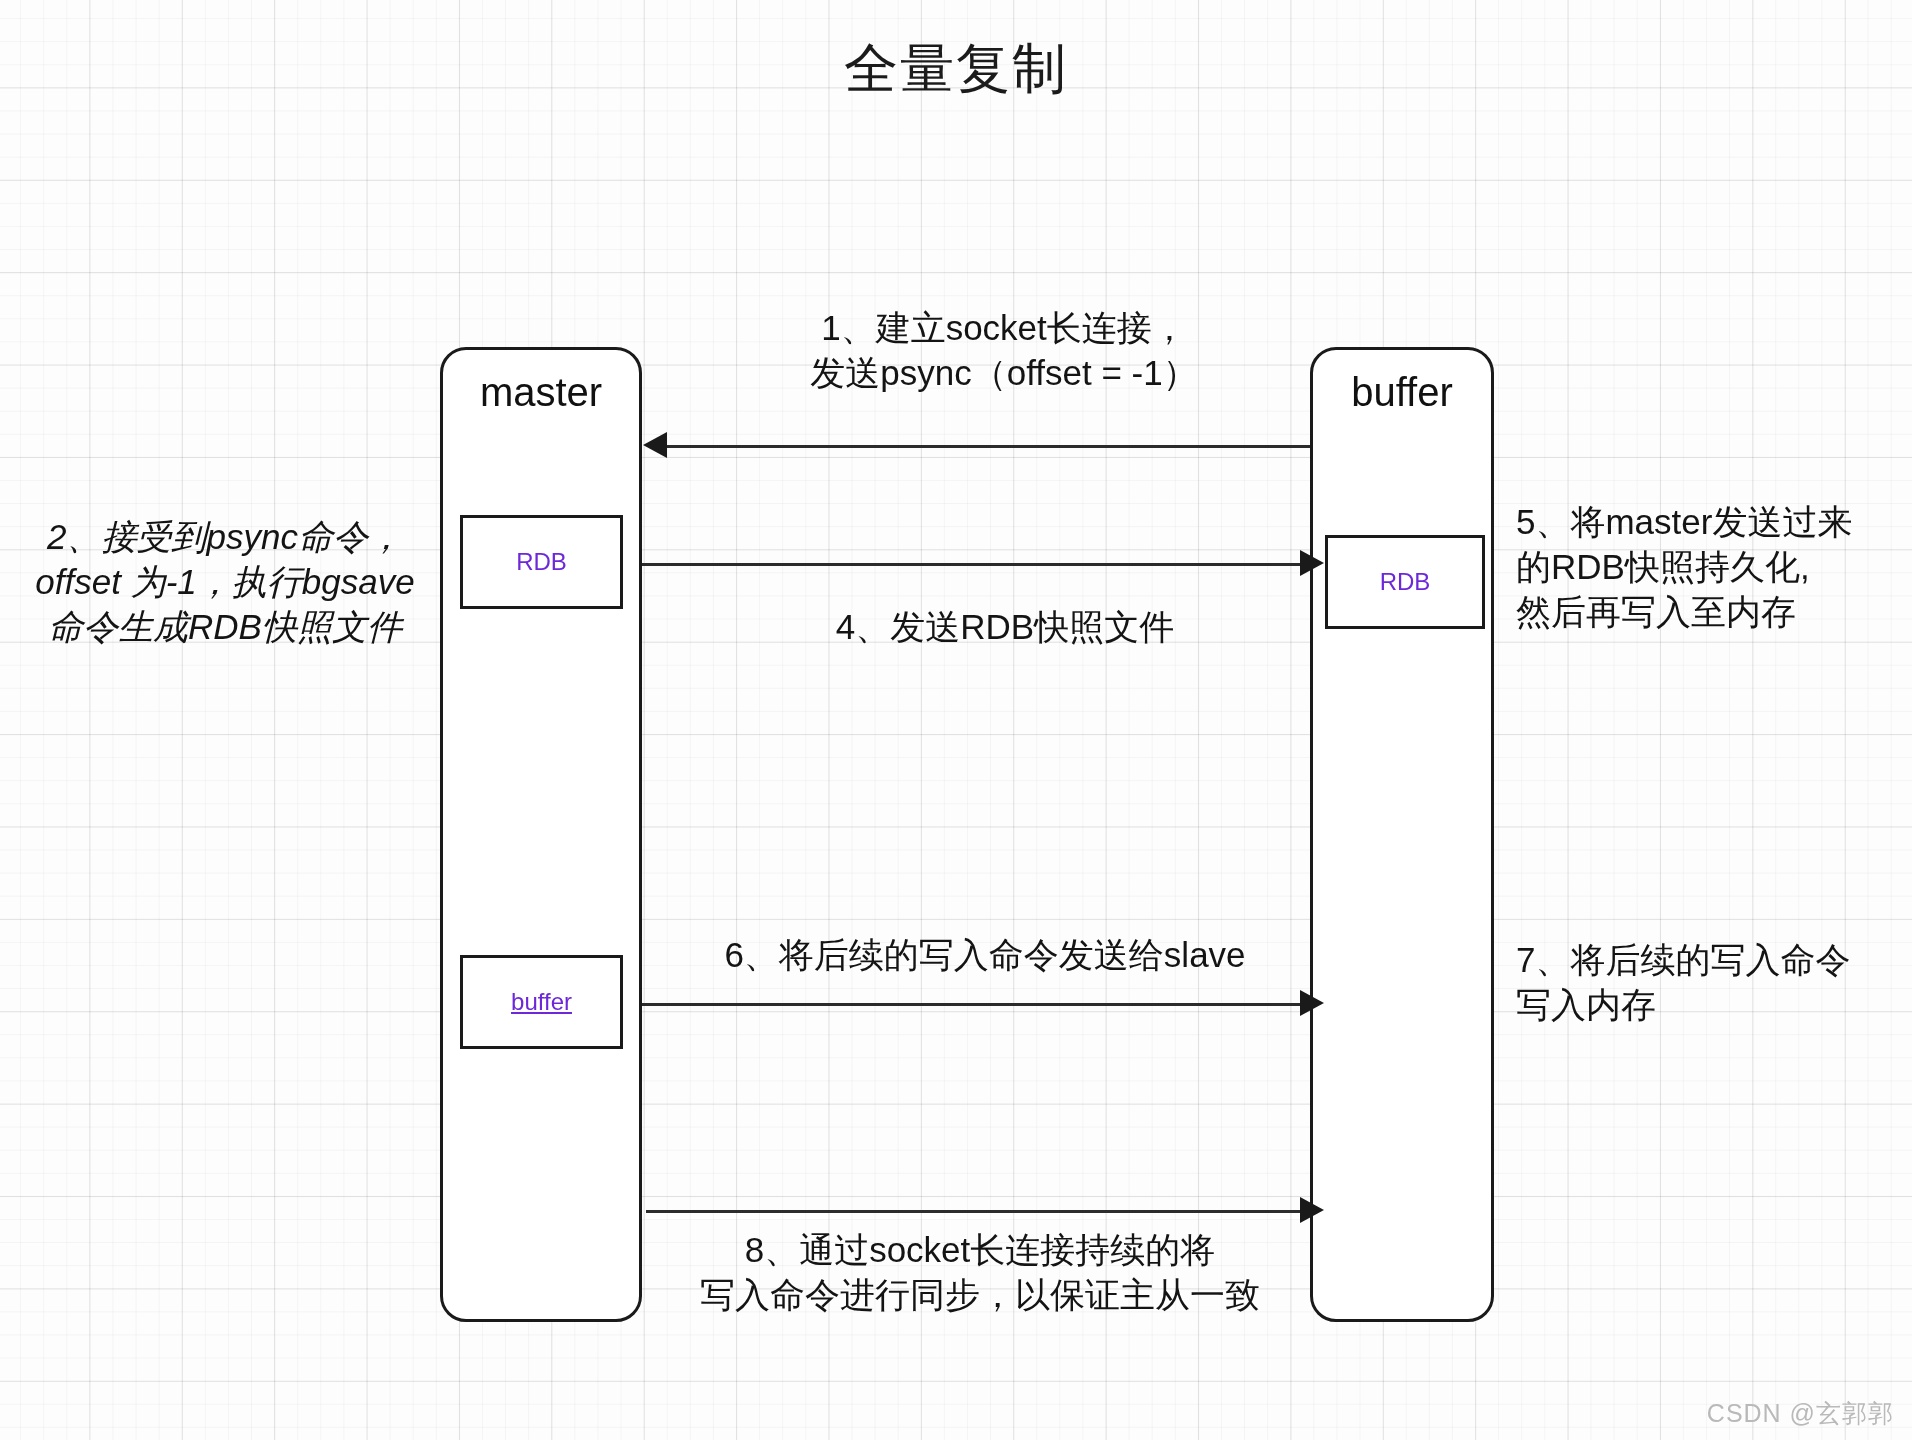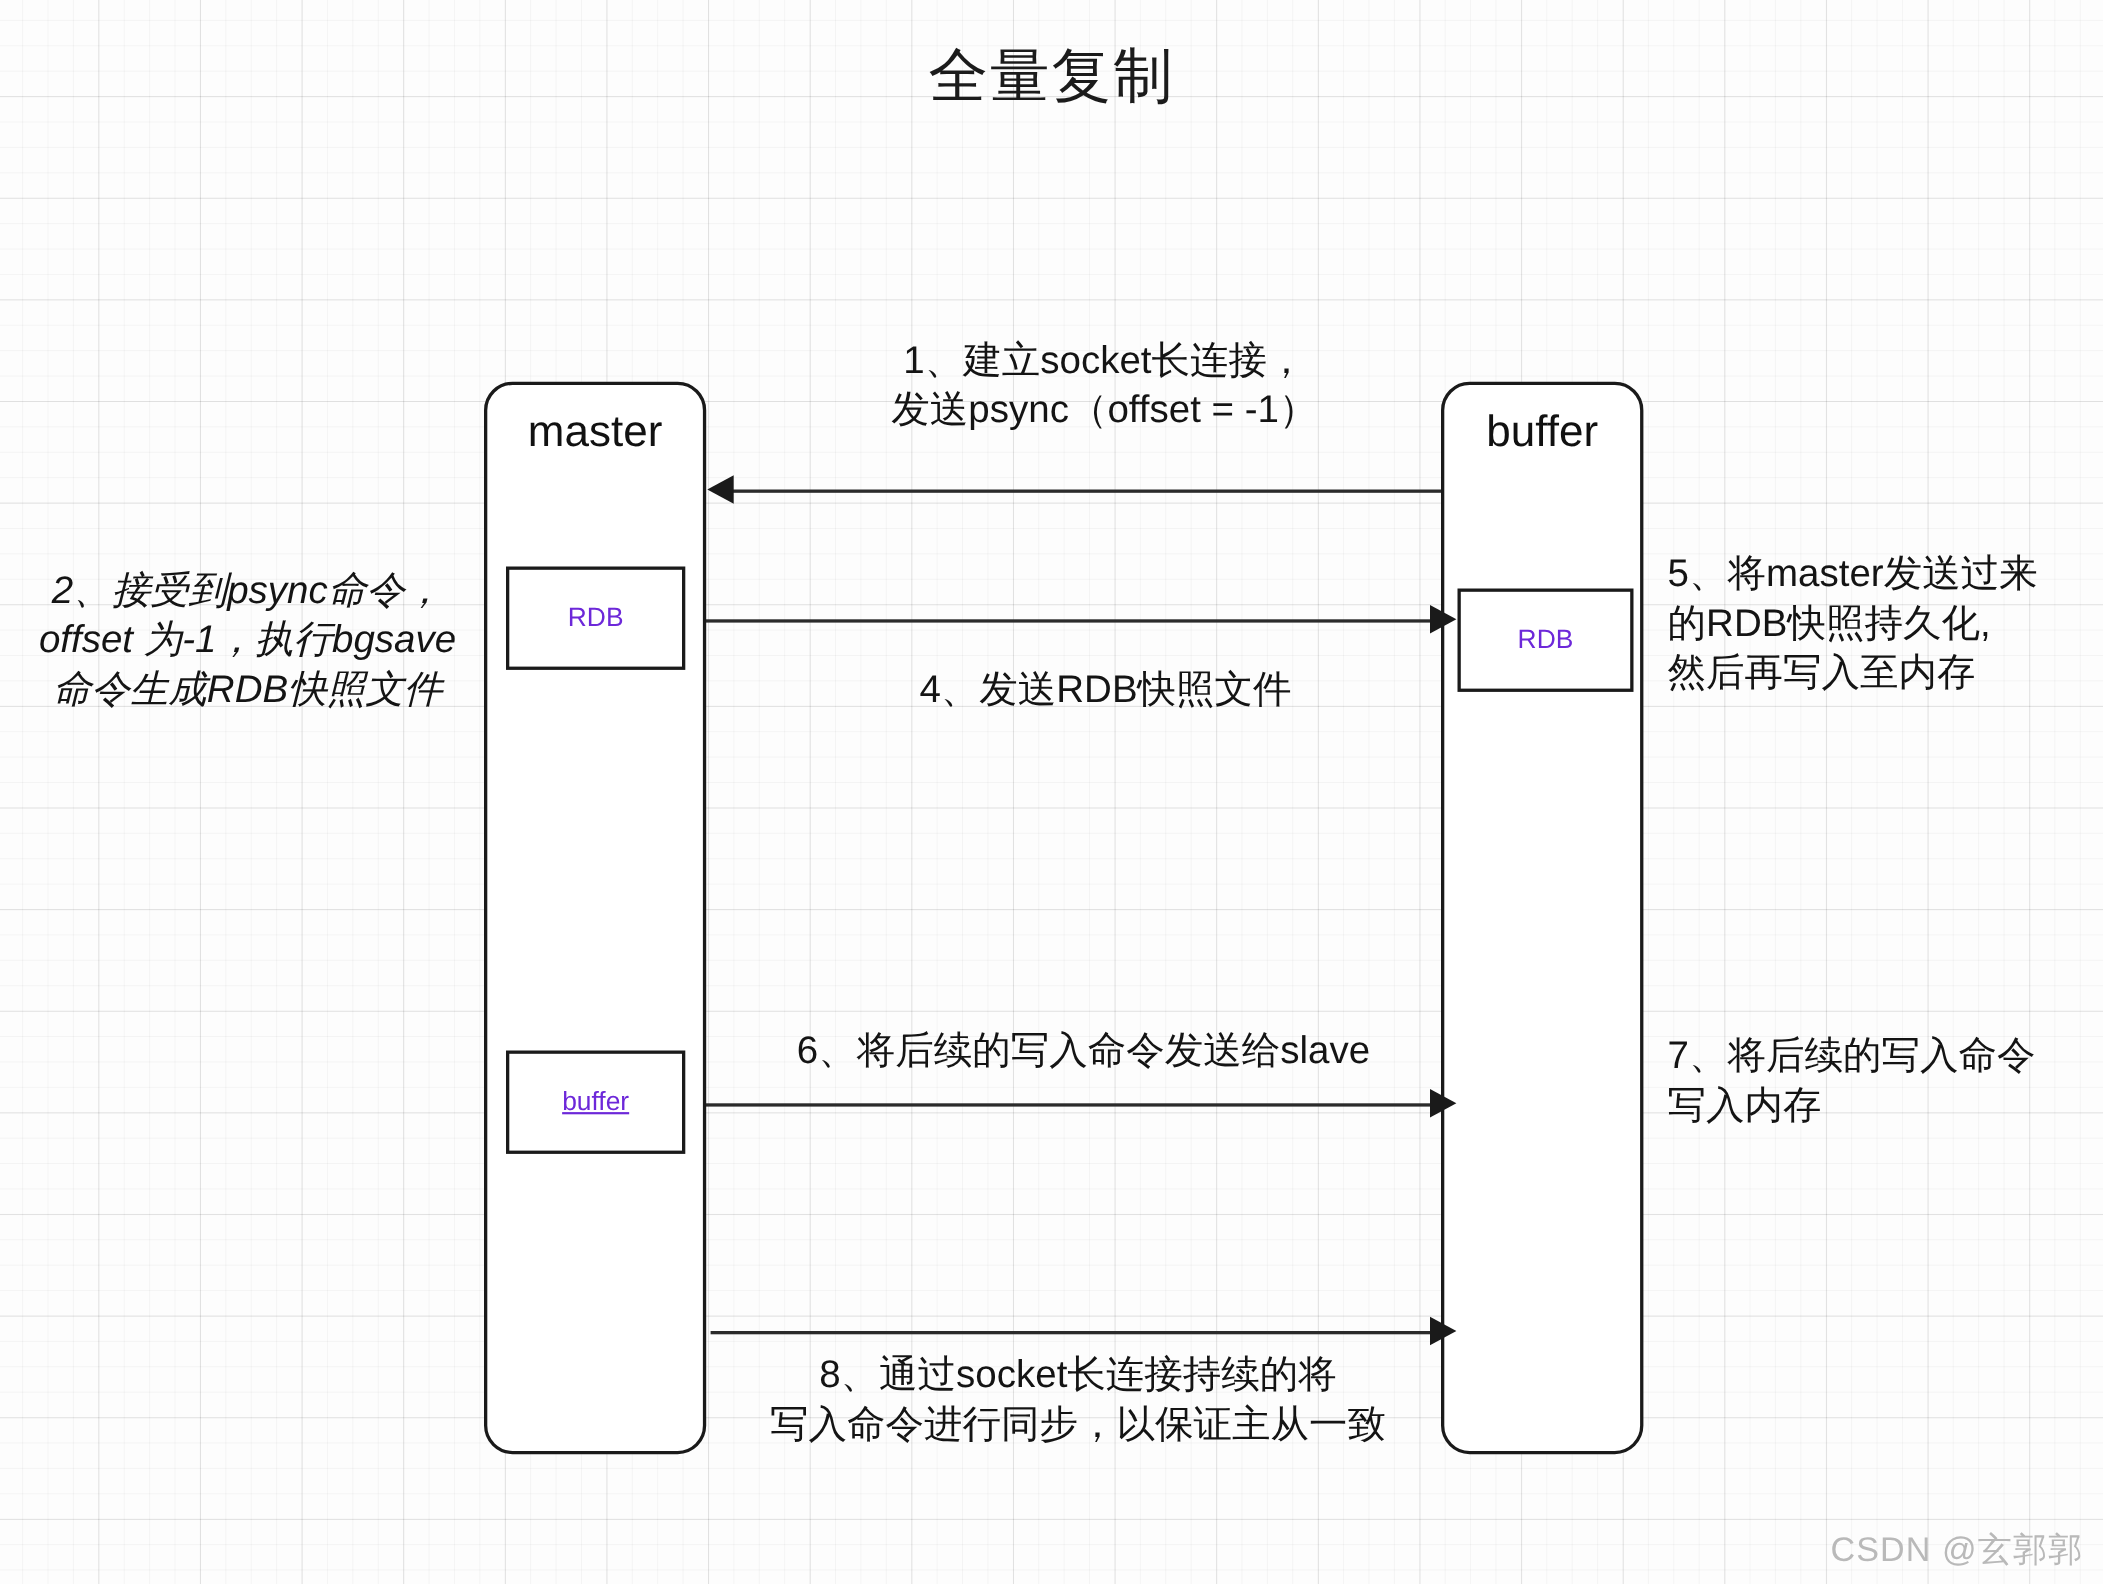--- a/index.html
+++ b/index.html
@@ -133,21 +133,21 @@
   #note-5 { left: 1516px; top: 500px;  width: 400px; text-align: left; }
   #note-6 { left: 700px;  top: 933px;  width: 570px; text-align: center; }
   #note-7 { left: 1516px; top: 938px;  width: 400px; text-align: left; }
   #note-8 { left: 660px;  top: 1228px; width: 640px; text-align: center; }
 
   
   #watermark {
     position: absolute;
     right: 18px;
     bottom: 10px;
-    font-size: 31px;
+    font-size: 25px;
     color: #b9b9b9;
     letter-spacing: 1px;
   }
 </style>
 </head>
 <body>
 
 <div id="canvas">
 
   <div id="title">全量复制</div>

